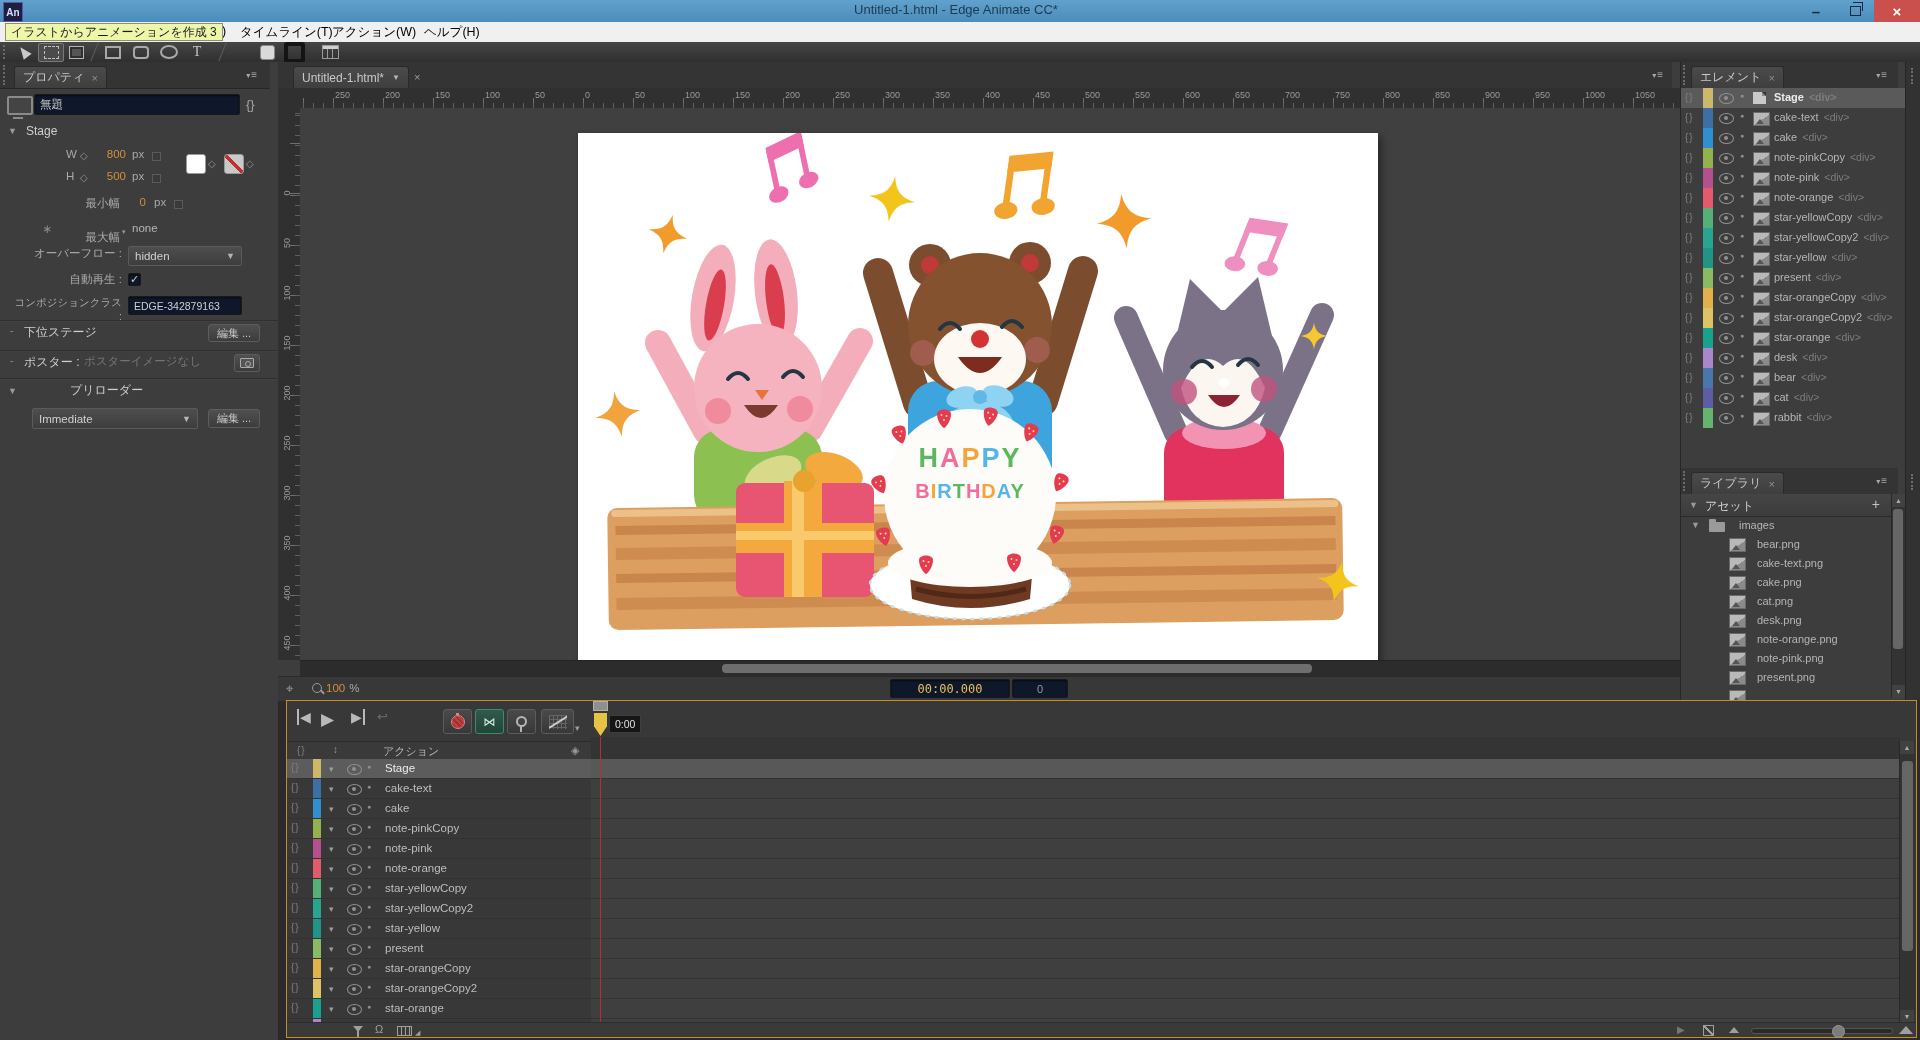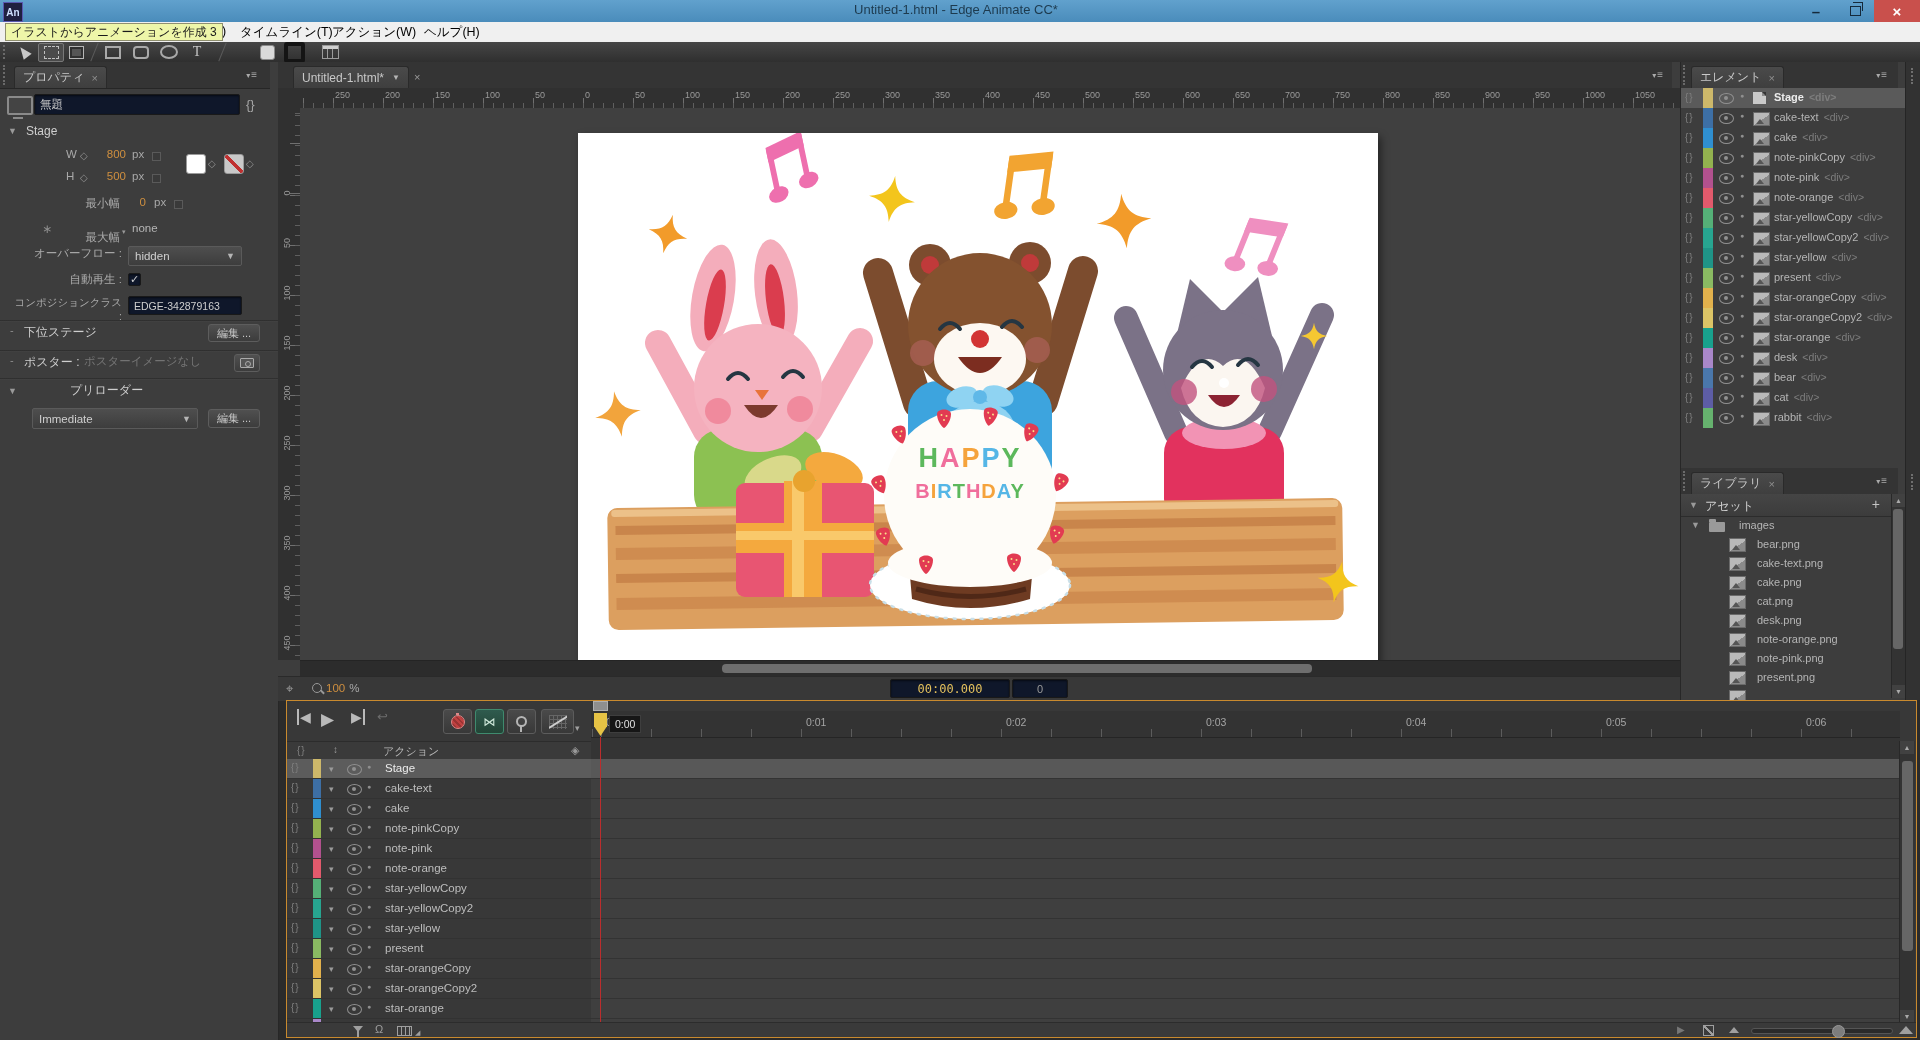--- a/index.html
+++ b/index.html
@@ -919,29 +919,20 @@
         <span class="nm">star-orange</span>
       </div>
       <div class="tl-nrow">
         <span class="braces">{}</span>
         <span class="cbar" style="background: rgb(169, 135, 201);"></span>
         <span class="nm">desk</span>
       </div>
     </div>
   <div id="tl-track">
     <div id="tl-subband"></div>
-    <div id="tl-ruler">
-        <span class="tl-time" style="left: 15px;">0:00</span>
-        <span class="tl-time" style="left: 215px;">0:01</span>
-        <span class="tl-time" style="left: 415px;">0:02</span>
-        <span class="tl-time" style="left: 615px;">0:03</span>
-        <span class="tl-time" style="left: 815px;">0:04</span>
-        <span class="tl-time" style="left: 1015px;">0:05</span>
-        <span class="tl-time" style="left: 1215px;">0:06</span>
-      </div>
     <div id="tl-rows">
         <div class="tl-trow selected"></div>
         <div class="tl-trow"></div>
         <div class="tl-trow"></div>
         <div class="tl-trow"></div>
         <div class="tl-trow"></div>
         <div class="tl-trow"></div>
         <div class="tl-trow"></div>
         <div class="tl-trow"></div>
         <div class="tl-trow"></div>

